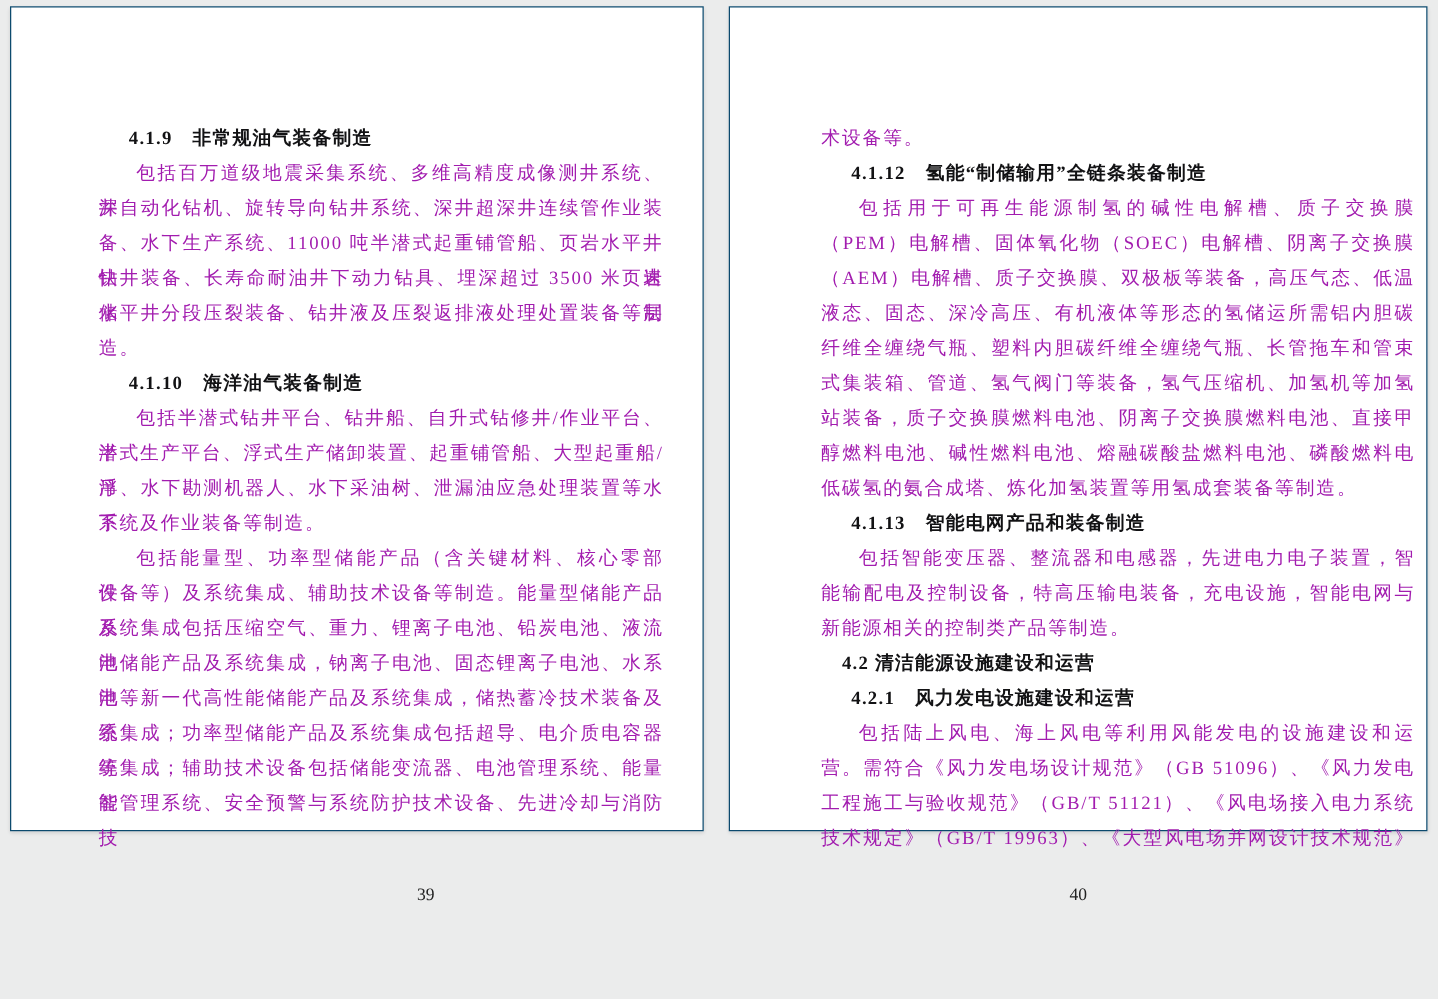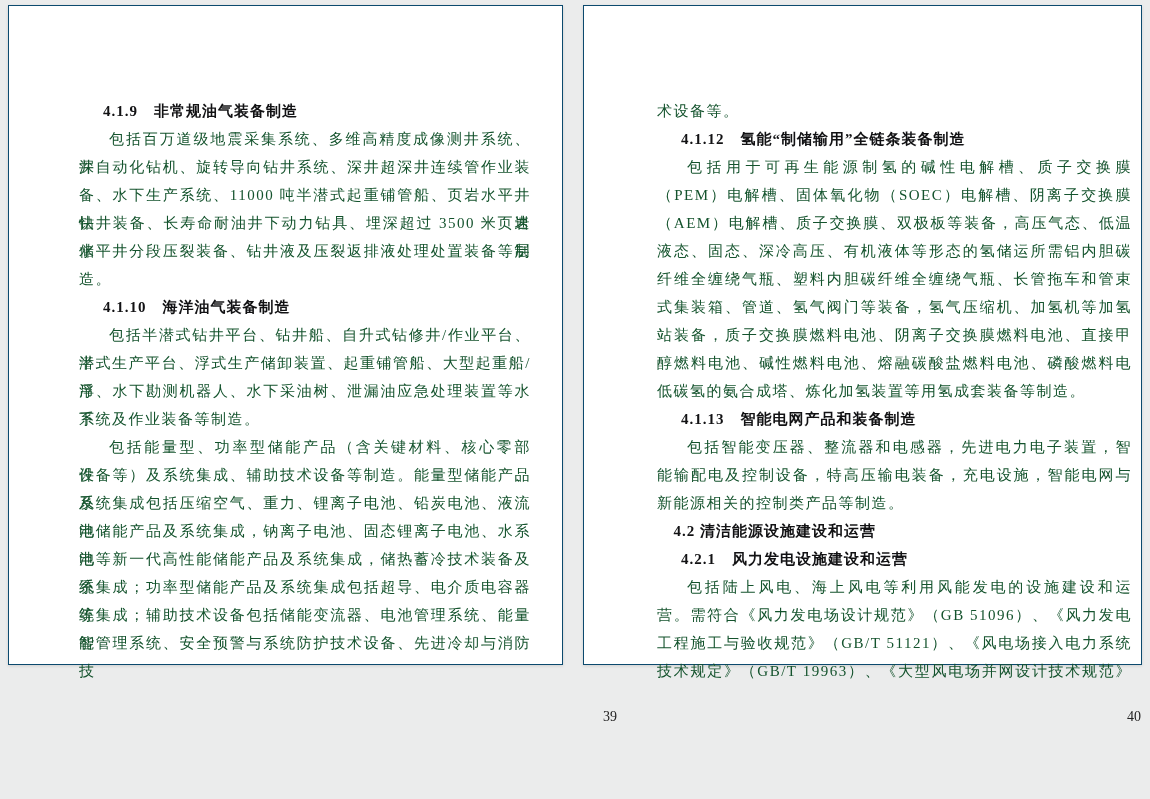--- a/index.html
+++ b/index.html
@@ -34,21 +34,21 @@
     position: absolute;
     top: 91px;
   }
   .page.left  .textblock { left: 70px; right: 31px; }
   .page.right .textblock { left: 73px; right: 9px;  }
 
   .line {
     height: 28px;
     line-height: 28px;
     font-size: 15px;
-    color: #14532d;
+    color: #a21caf;
     letter-spacing: 1.5px;
     white-space: nowrap;
     overflow: visible;
   }
   .line.j {
     white-space: normal;
     text-align: justify;
     text-align-last: justify;
   }
   .line.h {
@@ -57,21 +57,21 @@
     letter-spacing: 1px;
   }
   .line.e {
     text-align: left;
   }
   .pagenum-row {
     position: absolute;
     top: 701px;
     left: 0;
     right: 0;
-    text-align: right;
+    text-align: center;
   }
   .pagenum {
     display: inline-block;
     font-size: 14px;
     color: #222;
     letter-spacing: 0;
   }
   .page.left .pagenum { transform: translateX(55px); }
 </style>
 </head>

